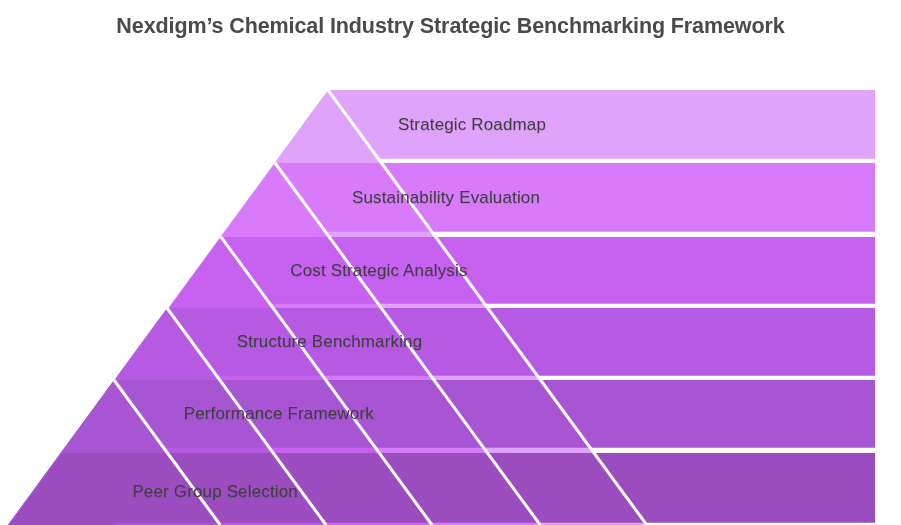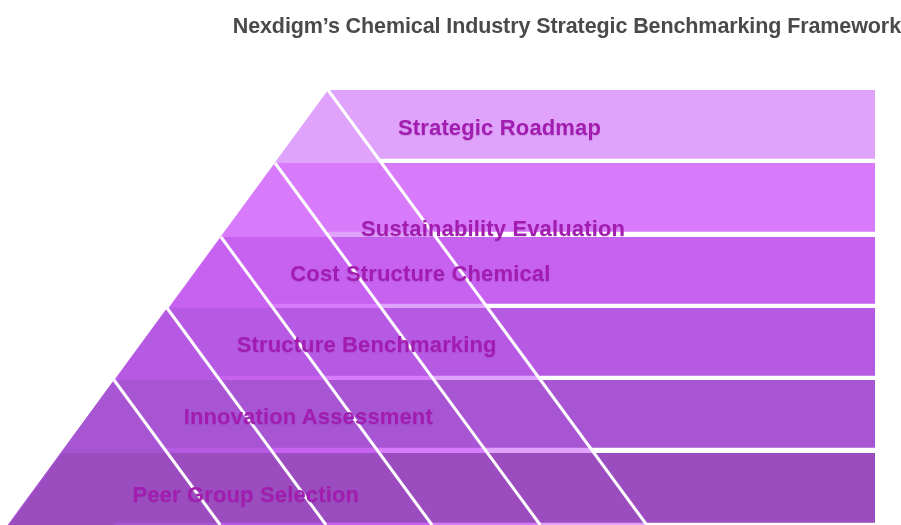--- a/index.html
+++ b/index.html
@@ -19,41 +19,41 @@
     position: relative;
     width: 901px;
     height: 525px;
     background: #ffffff;
   }
   #title {
     position: absolute;
     left: 0;
     top: 0;
     width: 901px;
-    text-align: right;
+    text-align: center;
     font-size: 21.5px;
     font-weight: bold;
     color: #4a4a4a;
     letter-spacing: -0.1px;
     padding-top: 14px;
     box-sizing: border-box;
     white-space: nowrap;
   }
   #pyramid-svg {
     position: absolute;
     left: 0;
     top: 0;
     width: 901px;
     height: 525px;
   }
   .band-label {
     position: absolute;
-    font-size: 22px;
-    font-weight: bold;
-    color: #a21caf;
+    font-size: 17px;
+    font-weight: normal;
+    color: #404040;
     white-space: nowrap;
     letter-spacing: 0.15px;
     text-shadow: 0 1px 1px rgba(90,30,120,0.18);
   }
 </style>
 </head>
 <body>
 
 <div id="canvas">
 
@@ -70,20 +70,20 @@
         <line x1="328" y1="90" x2="646.7603305785124" y2="525" stroke="#FFFFFF" stroke-width="3"></line>
         <line x1="275" y1="163" x2="540.267217630854" y2="525" stroke="#FFFFFF" stroke-width="3"></line>
         <line x1="221" y1="237" x2="432.0413223140496" y2="525" stroke="#FFFFFF" stroke-width="3"></line>
         <line x1="167" y1="308" x2="326.0137741046832" y2="525" stroke="#FFFFFF" stroke-width="3"></line>
         <line x1="114" y1="380" x2="220.2534435261708" y2="525" stroke="#FFFFFF" stroke-width="3"></line>
       </g>
   </svg>
 
   <div id="labels">
       <div class="band-label" style="left: 398.014px; top: 114.5px;">Strategic Roadmap</div>
-      <div class="band-label" style="left: 361px; top: 187.5px; margin-top: 28px;">Sustainability Evaluation</div>
-      <div class="band-label" style="left: 290.281px; top: 260.5px;">Cost Structure Chemical</div>
+      <div class="band-label" style="left: 352px; top: 187.5px;">Sustainability Evaluation</div>
+      <div class="band-label" style="left: 290.281px; top: 260.5px;">Cost Strategic Analysis</div>
       <div class="band-label" style="left: 236.647px; top: 332px;">Structure Benchmarking</div>
-      <div class="band-label" style="left: 183.647px; top: 404px;">Innovation Assessment</div>
+      <div class="band-label" style="left: 183.647px; top: 404px;">Performance Framework</div>
       <div class="band-label" style="left: 132.38px; top: 482px;">Peer Group Selection</div>
     </div>
 
 </div>
 
 </body></html>

